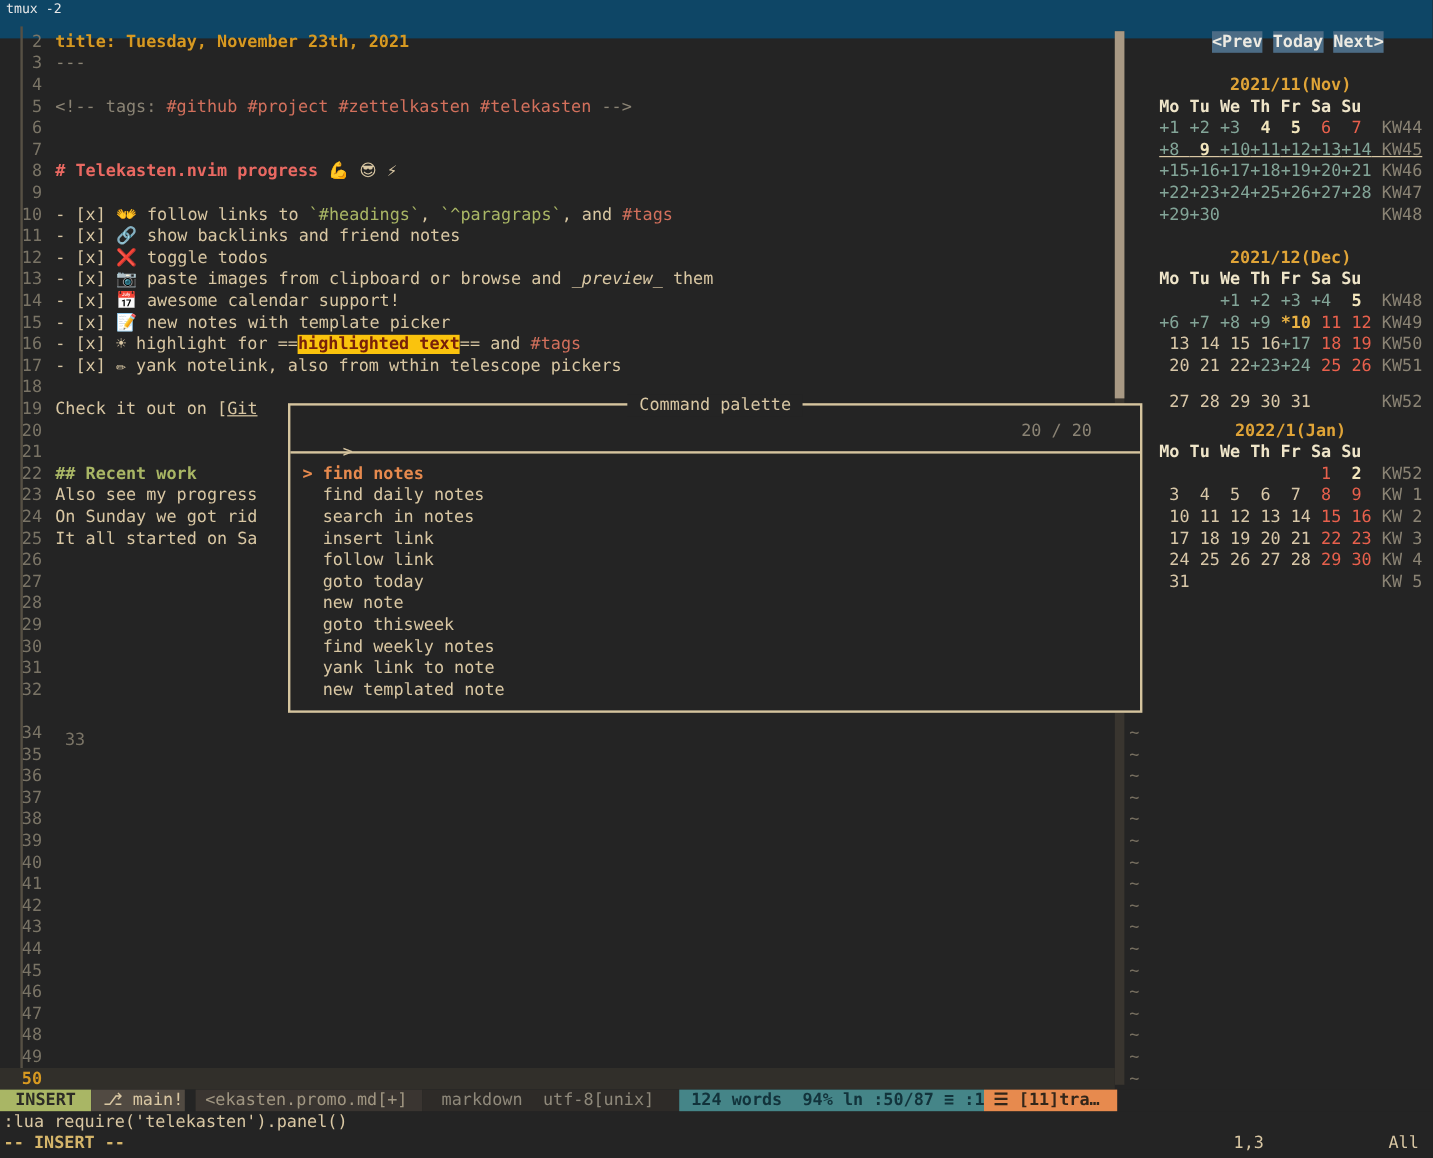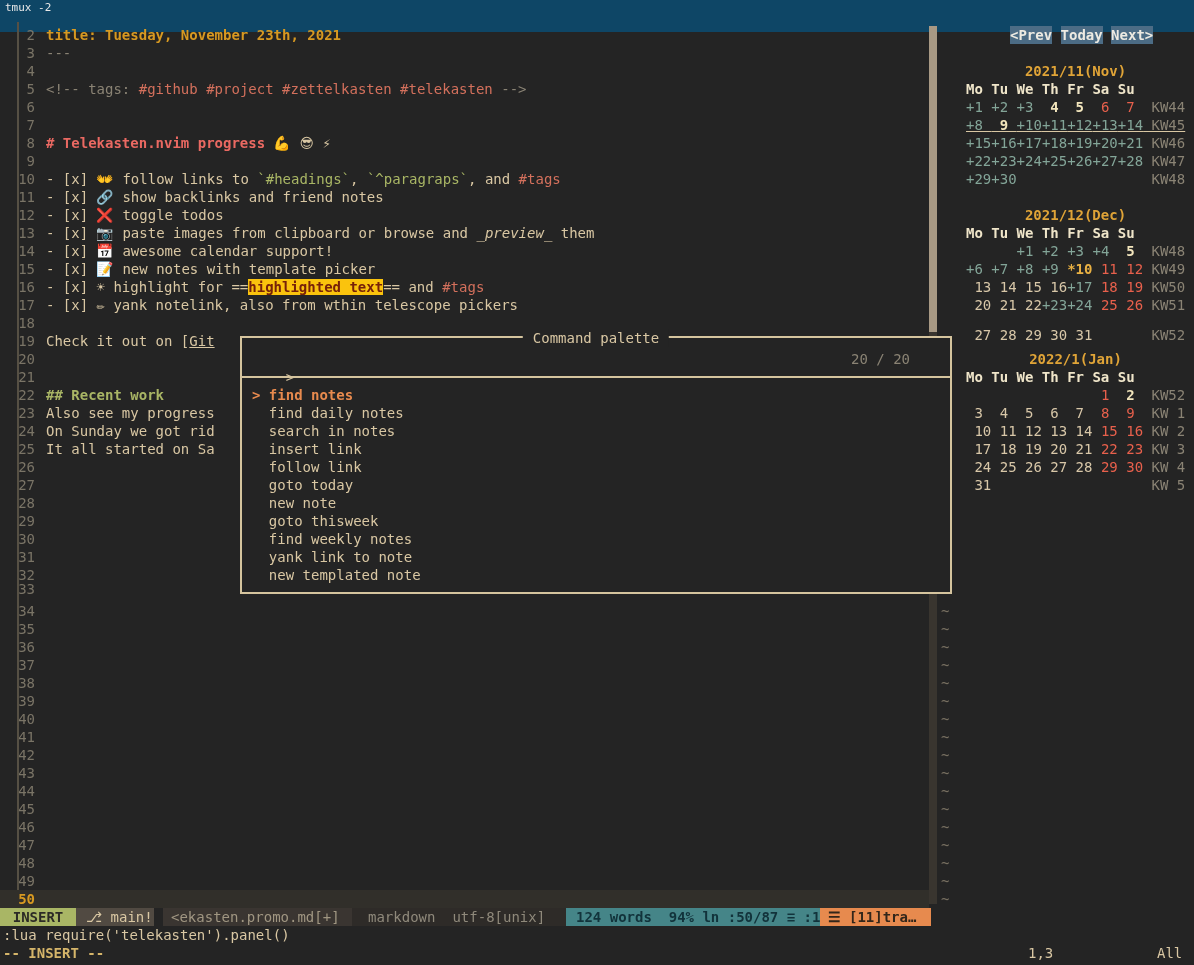--- a/index.html
+++ b/index.html
@@ -95,21 +95,21 @@
     <div class="row eline" style="top: 404px;"><span class="lnum">23</span><span class="c-fg">Also see my progress</span></div>
     <div class="row eline" style="top: 422px;"><span class="lnum">24</span><span class="c-fg">On Sunday we got rid</span></div>
     <div class="row eline" style="top: 440px;"><span class="lnum">25</span><span class="c-fg">It all started on Sa</span></div>
     <div class="row eline" style="top: 458px;"><span class="lnum">26</span></div>
     <div class="row eline" style="top: 476px;"><span class="lnum">27</span></div>
     <div class="row eline" style="top: 494px;"><span class="lnum">28</span></div>
     <div class="row eline" style="top: 512px;"><span class="lnum">29</span></div>
     <div class="row eline" style="top: 530px;"><span class="lnum">30</span></div>
     <div class="row eline" style="top: 548px;"><span class="lnum">31</span></div>
     <div class="row eline" style="top: 566px;"><span class="lnum">32</span></div>
-    <div class="row eline" style="top: 580px;"><span class="lnum">33</span></div>
+    <div class="row eline" style="top: 608px; margin-left: 36px;"><span class="lnum">33</span></div>
     <div class="row eline" style="top: 602px;"><span class="lnum">34</span></div>
     <div class="row eline" style="top: 620px;"><span class="lnum">35</span></div>
     <div class="row eline" style="top: 638px;"><span class="lnum">36</span></div>
     <div class="row eline" style="top: 656px;"><span class="lnum">37</span></div>
     <div class="row eline" style="top: 674px;"><span class="lnum">38</span></div>
     <div class="row eline" style="top: 692px;"><span class="lnum">39</span></div>
     <div class="row eline" style="top: 710px;"><span class="lnum">40</span></div>
     <div class="row eline" style="top: 728px;"><span class="lnum">41</span></div>
     <div class="row eline" style="top: 746px;"><span class="lnum">42</span></div>
     <div class="row eline" style="top: 764px;"><span class="lnum">43</span></div>

